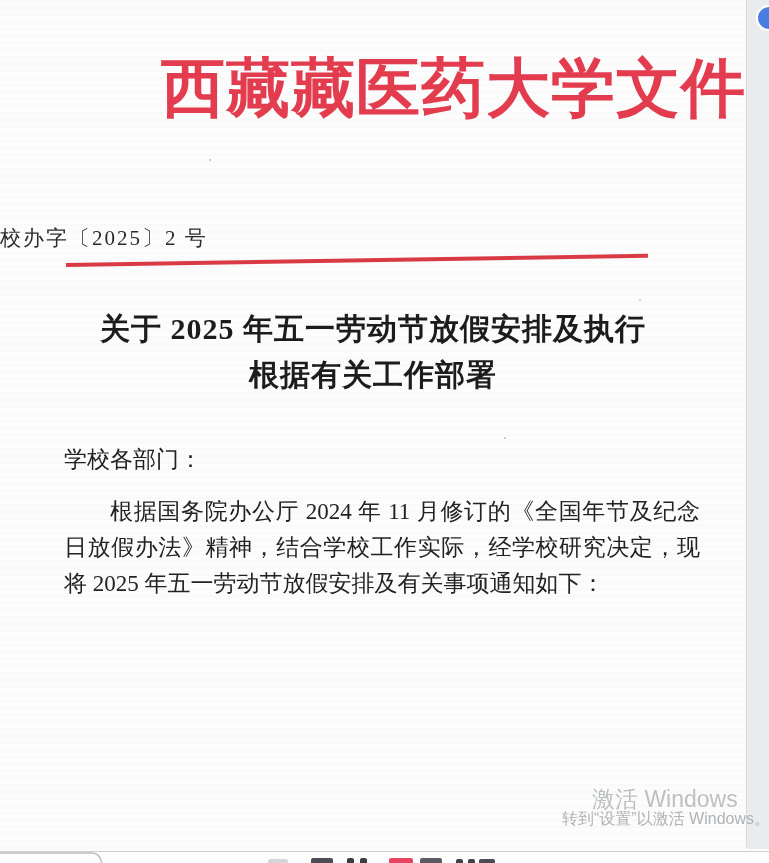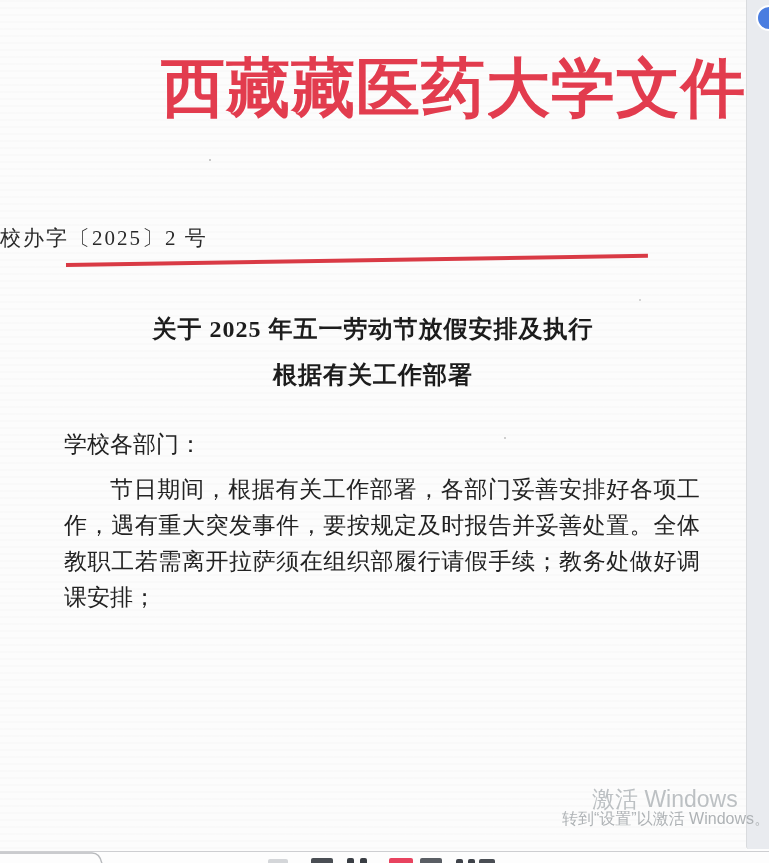--- a/index.html
+++ b/index.html
@@ -30,28 +30,28 @@
   .doc-number{
     position:absolute;top:224px;left:0;width:746px;
     text-align:left;font-size:21px;color:#2a2a2a;letter-spacing:2px;
   }
   .red-rule{
     position:absolute;top:263px;left:66px;width:582px;height:4px;
     transform:rotate(-0.9deg);transform-origin:left center;
   }
   .doc-title{
     position:absolute;top:306px;left:0;width:746px;
-    text-align:center;font-size:24px;font-weight:bold;line-height:46px;
+    text-align:center;font-size:30px;font-weight:bold;line-height:46px;
     color:#1c1c1c;letter-spacing:1px;
   }
   .body-text{
     position:absolute;top:426px;left:64px;width:636px;z-index:2;
     font-size:23px;line-height:36px;color:#222;text-align:justify;
   }
-  .body-text p{margin:1px 0 9px 0;text-indent:2em;}
+  .body-text p{margin:16px 0 9px 0;text-indent:2em;}
   .body-text p.salutation{text-indent:0;}
   
   .watermark{position:absolute;z-index:1;font-family:"Liberation Sans","DejaVu Sans",sans-serif;}
   .wm-line1{position:absolute;left:592px;top:784px;font-size:23px;color:#bcc0c3;white-space:nowrap;}
   .wm-line2{position:absolute;left:562px;top:809px;font-size:16px;color:#aeb2b5;white-space:nowrap;}
   
   .scroll-strip{
     position:absolute;left:746px;top:0;width:23px;height:849px;
     background:#e9ebef;border-left:1px solid #d9dbde;box-sizing:border-box;
     border-bottom-left-radius:3px;overflow:hidden;
@@ -90,21 +90,21 @@
 
   <div class="red-rule" style="background-color: rgb(217, 58, 69);"></div>
 
   <div class="doc-title">
     <div>关于 2025 年五一劳动节放假安排及执行</div>
     <div>根据有关工作部署</div>
   </div>
 
   <div class="body-text">
     <p class="salutation">学校各部门：</p>
-    <p>节日期间，根据有关工作部署，各部门妥善安排好各项工作，遇有重大突发事件，要按规定及时报告并妥善处置。全体教职工若需离开拉萨须在组织部履行请假手续；教务处做好调课安排；</p>
+    <p>根据国务院办公厅 2024 年 11 月修订的《全国年节及纪念日放假办法》精神，结合学校工作实际，经学校研究决定，现将 2025 年五一劳动节放假安排及有关事项通知如下：</p>
   </div>
 
   <div class="watermark">
     <div class="wm-line1">激活 Windows</div>
     <div class="wm-line2">转到“设置”以激活 Windows。</div>
   </div>
 </div>
 
 <div class="scroll-strip">
   <div class="float-btn" style="background-color: rgb(74, 125, 224);"></div>

